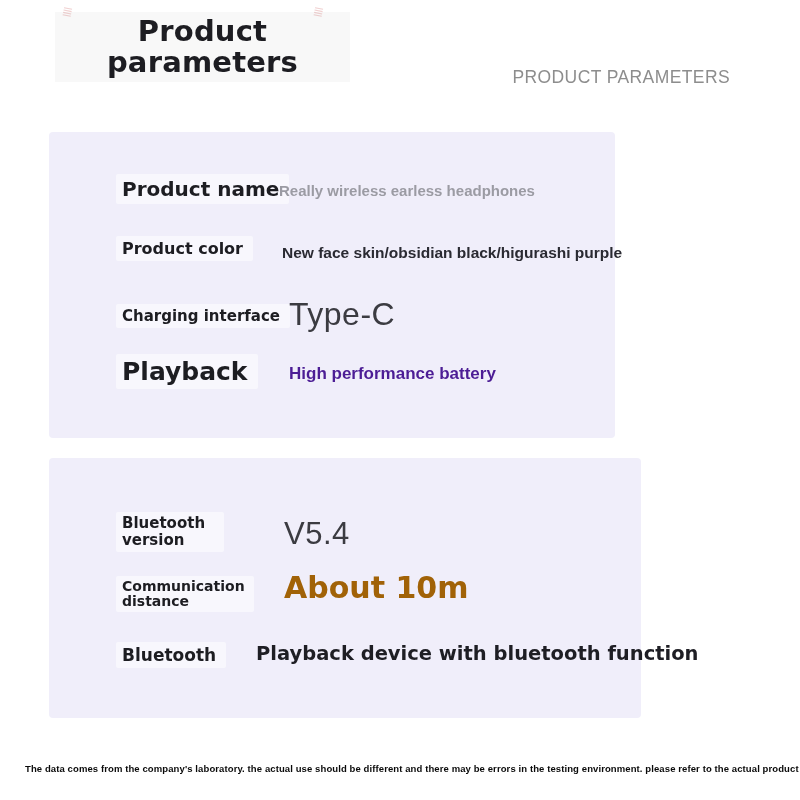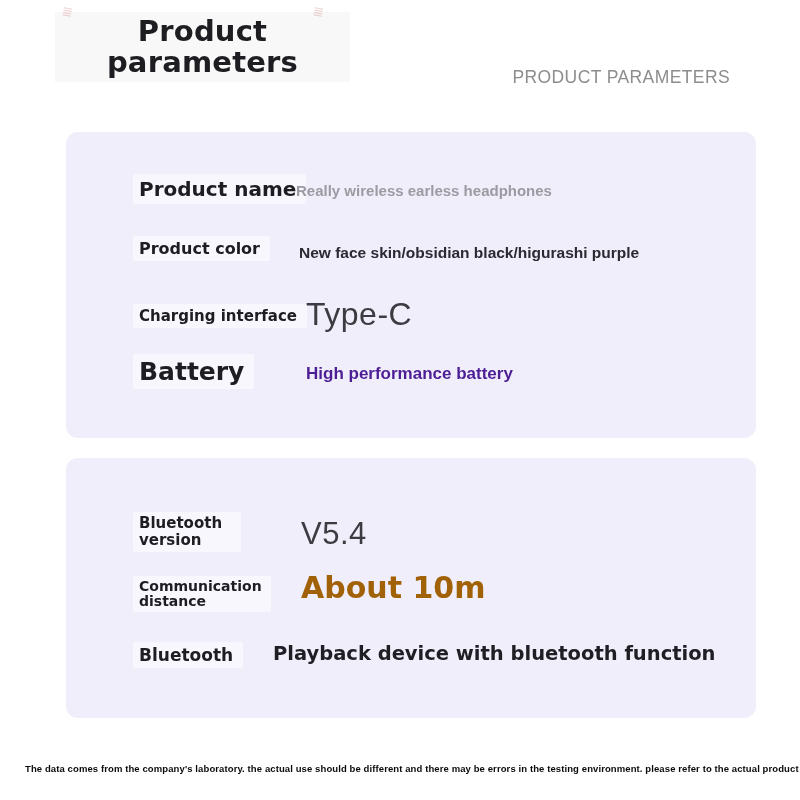--- a/index.html
+++ b/index.html
@@ -24,25 +24,25 @@
     user-select:none;
   }
   .stamp-left{left:7px;top:-7px;}
   .stamp-right{right:26px;top:-7px;}
   .page-subtitle{
     position:absolute;top:67px;right:70px;
     font-size:17.5px;letter-spacing:0.4px;
     color:#8d8d8d;font-weight:400;
   }
   .card{
-    position:absolute;left:66px;width:690px;
-    background:#f0eefa;border-radius:12px;
+    position:absolute;left:49px;width:566px;
+    background:#f0eefa;border-radius:4px;
   }
   .card-primary{top:132px;height:306px;}
-  .card-secondary{top:458px;height:260px;}
+  .card-secondary{top:458px;height:260px;padding-left:26px;}
   .row{position:absolute;left:0;width:100%;height:0;}
   .label{
     position:absolute;left:67px;
     color:#1d1d22;font-weight:700;
     font-family:"DejaVu Sans", sans-serif;
     background:rgba(255,255,255,0.55);
     border-radius:2px;padding:3px 10px 3px 6px;
     white-space:nowrap;
   }
   .value{position:absolute;left:230px;white-space:nowrap;}
@@ -95,21 +95,21 @@
     </div>
     <div class="row c1r2">
       <span class="label">Product color</span>
       <span class="value">New face skin/obsidian black/higurashi purple</span>
     </div>
     <div class="row c1r3">
       <span class="label">Charging interface</span>
       <span class="value">Type-C</span>
     </div>
     <div class="row c1r4">
-      <span class="label">Battery</span>
+      <span class="label">Playback</span>
       <span class="value">High performance battery</span>
     </div>
   </section>
 
   <section class="card card-secondary">
     <div class="row c2r1">
       <span class="label wrap2">Bluetooth version</span>
       <span class="value">V5.4</span>
     </div>
     <div class="row c2r2">

